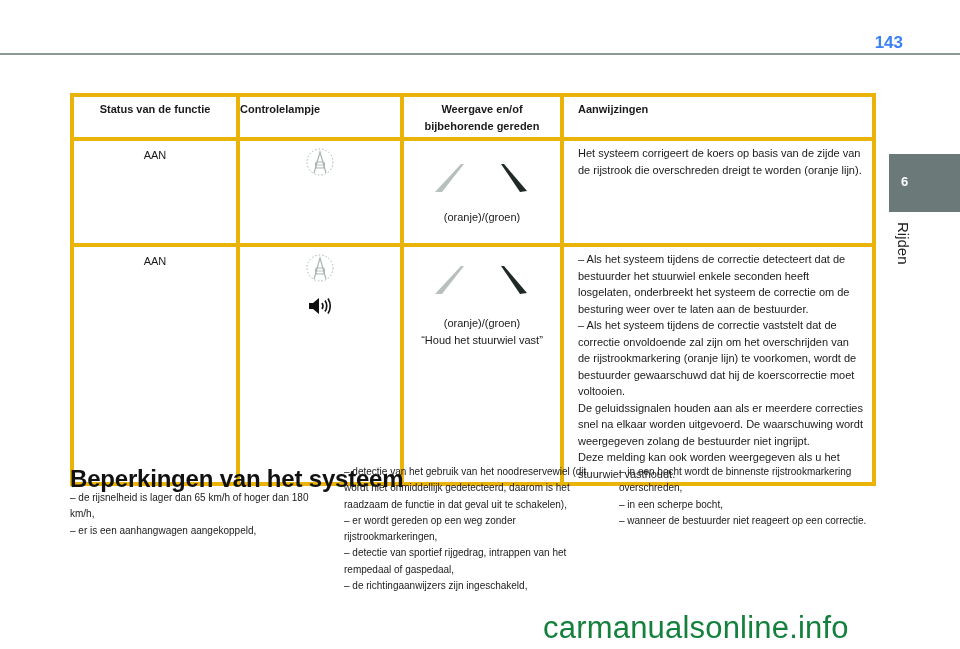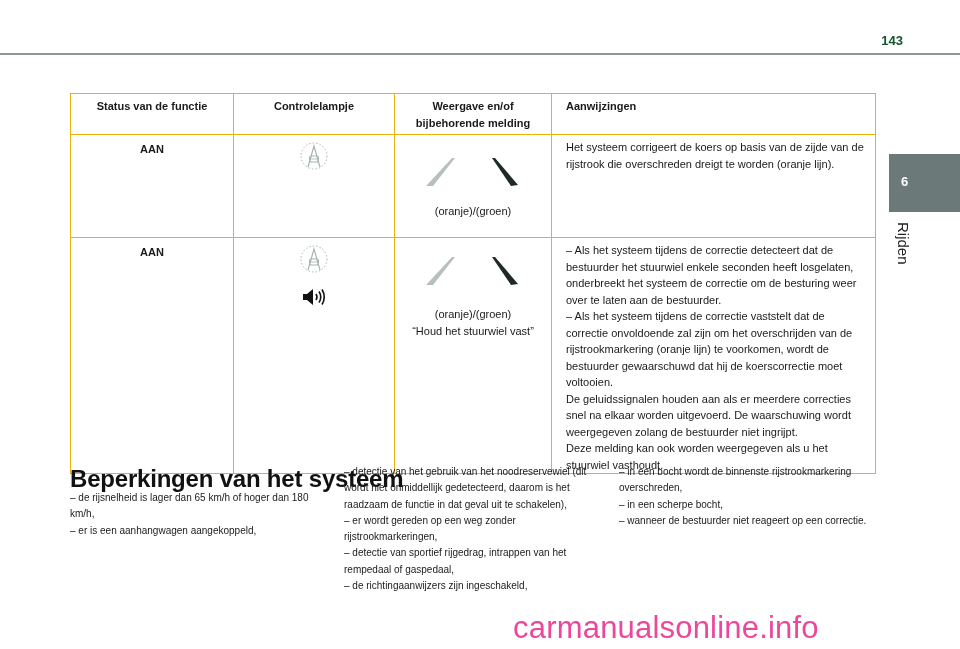--- a/index.html
+++ b/index.html
@@ -1,72 +1,72 @@
 <!DOCTYPE html>
 <html><head>
 <meta charset="utf-8">
 <style>
   html, body { margin:0; padding:0; }
   body {
     width:960px; height:649px; position:relative; overflow:hidden;
     background:#ffffff; font-family:"Liberation Sans", sans-serif; color:#1a1a1a;
   }
-  .page-number { position:absolute; top:33px; right:57px; font-size:13px; font-weight:bold; color:#14532d;margin-left:40px; }
+  .page-number { position:absolute; top:33px; right:57px; font-size:17px; font-weight:bold; color:#3b82f6;margin-left:40px; }
   .header-rule { position:absolute; top:53px; left:0; width:960px; height:2px; background:#8c9a97; }
   .chapter-tab { position:absolute; left:889px; top:154px; width:71px; height:58px; background:#6b7a78; }
   .chapter-num { position:absolute; left:12px; top:20px; color:#fff; font-weight:bold; font-size:13px; }
   .chapter-title { position:absolute; left:895px; top:222px; font-size:15px; color:#222;
     writing-mode:vertical-rl; }
   table.func-table {
     position:absolute; left:70px; top:93px; width:806px; border-collapse:collapse;
     font-size:11px; line-height:16.5px;
   }
-  .func-table th, .func-table td { border:1px solid #eab308; vertical-align:top; padding:0; }
+  .func-table th, .func-table td { border:4px solid #eab308; vertical-align:top; padding:0; }
   .func-table th { font-weight:bold; height:36px; padding-top:4px; }
   .c1 { width:162px; text-align:center; }
-  .c2 { width:160px; text-align:center; }
+  .c2 { width:160px; text-align:left; }
   .c3 { width:156px; text-align:center; }
   .c4 { text-align:left; padding-left:14px !important; padding-right:8px !important; }
-  .func-table td.c1 { font-weight:bold; padding-top:6px;margin-top:28px; }
+  .func-table td.c1 { font-weight:normal; padding-top:6px;margin-top:28px; }
   .func-table td.c4 { padding-top:4px; }
   .row1 td { height:96px; }
   .row2 td { height:225px; }
   .lane-icon { display:block; margin:6px auto 0; }
   .speaker-icon { display:block; margin:22px auto 0; }
   .lines-svg { display:block; margin:22px auto 0; }
   .disp-text { margin-top:16px; }
   .row2 .lines-svg { margin-top:18px; }
   .row2 .disp-text { margin-top:20px; }
   .note-line { display:block; }
   .section-title { position:absolute; left:70px; top:465px; font-size:24px; font-weight:bold; color:#111; letter-spacing:-0.2px; }
   .col { position:absolute; font-size:10px; line-height:16.3px; color:#1a1a1a; }
   .col1 { left:70px; top:490px; width:260px; }
   .col2 { left:344px; top:464px; width:265px; }
   .col3 { left:619px; top:464px; width:255px; }
   .col p { margin:0; }
-  .watermark { position:absolute; left:513px; top:610px; font-size:31px; color:#ec4899; letter-spacing:0.2px; }
+  .watermark { position:absolute; left:543px; top:610px; font-size:31px; color:#15803d; letter-spacing:0.2px; }
 </style>
 </head>
 <body>
 
 <div class="page-number">143</div>
 <div class="header-rule"></div>
 
 <div class="chapter-tab">
   <span class="chapter-num">6</span>
 </div>
 <div class="chapter-title">Rijden</div>
 
 <table class="func-table">
   <thead>
     <tr>
       <th class="c1">Status van de functie</th>
       <th class="c2">Controlelampje</th>
       <th class="c3">
-          <div style="width:120px;margin:0 auto;">Weergave en/of bijbehorende melding</div>
+          <div style="width:120px;margin:0 auto;">Weergave en/of bijbehorende gereden</div>
         </th>
       <th class="c4" style="text-align:left;">Aanwijzingen</th>
     </tr>
   </thead>
   <tbody>
     <tr class="row1">
       <td class="c1">AAN</td>
       <td class="c2">
         <svg class="lane-icon" width="30" height="30" viewBox="0 0 30 30">
           <g stroke="#a9b5b2" stroke-width="1" fill="none" stroke-dasharray="1.5 2">

